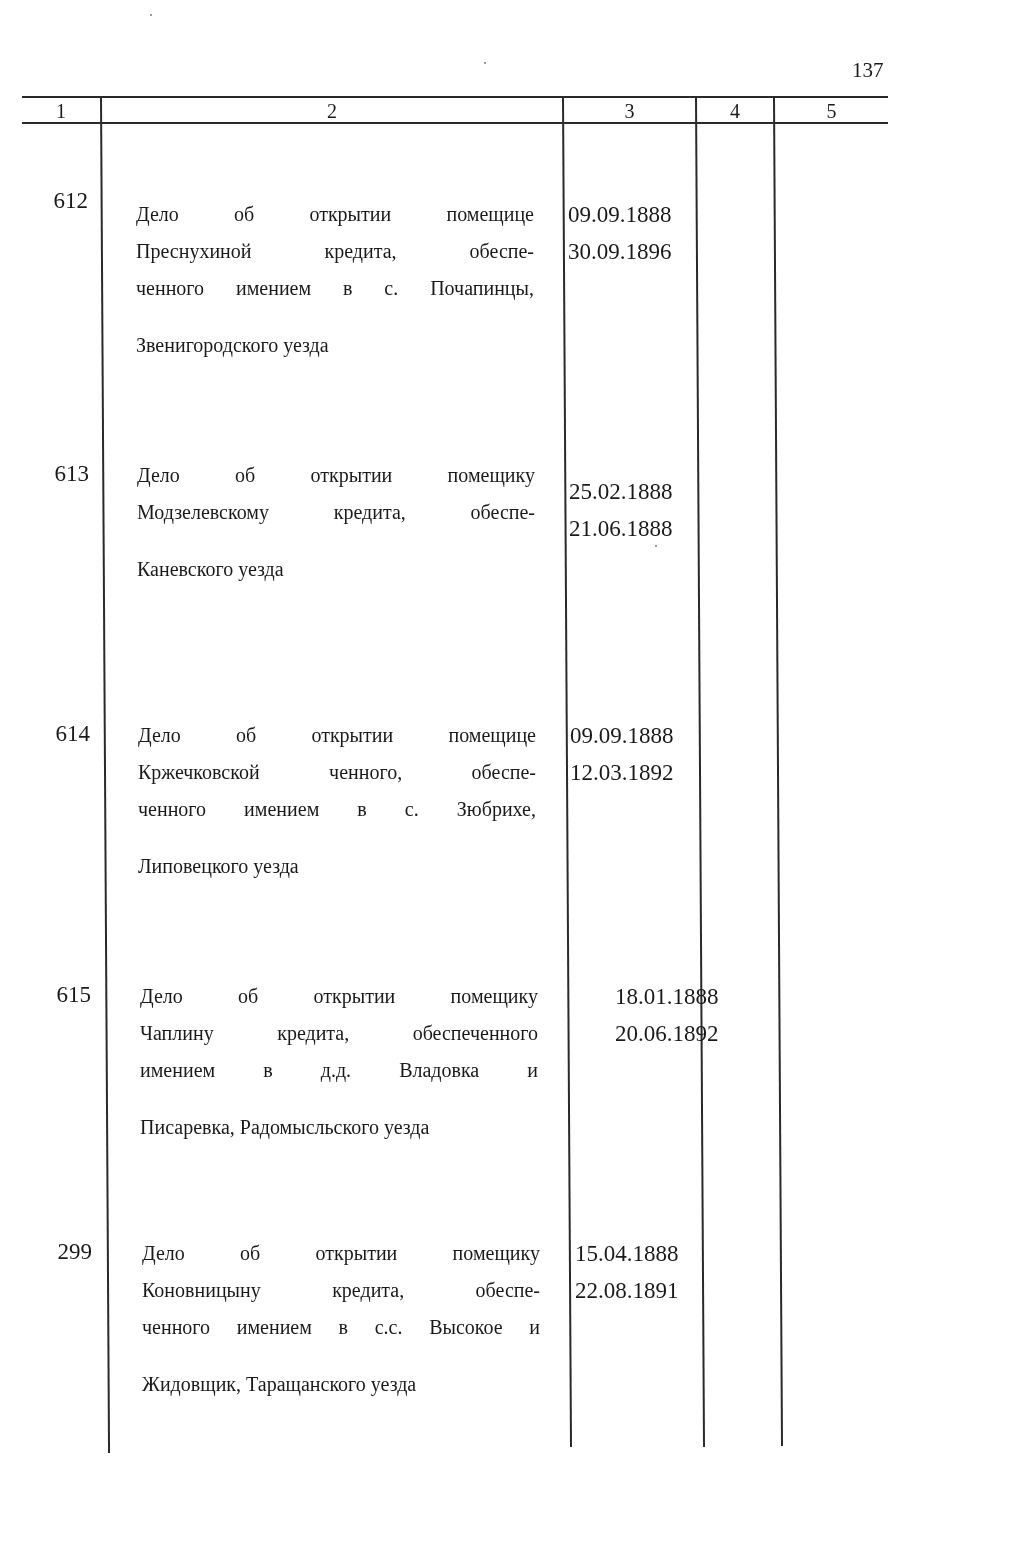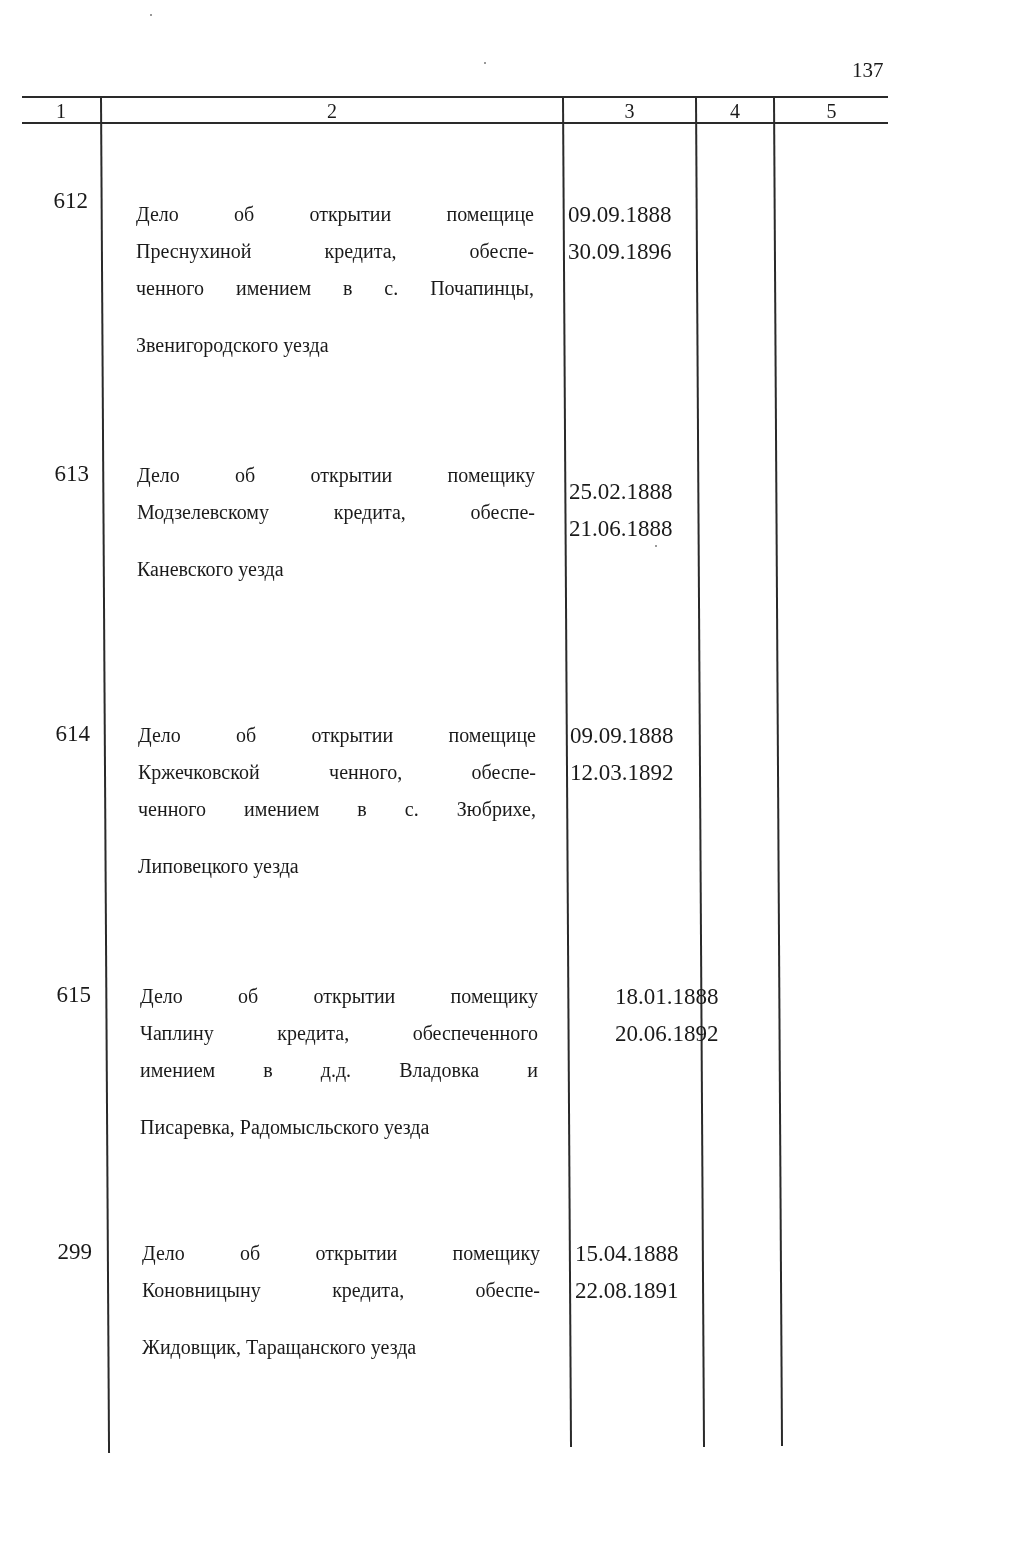--- a/index.html
+++ b/index.html
@@ -91,20 +91,21 @@
       <span>18.01.1888</span>
       <span>20.06.1892</span>
     </div>
   </div>
 
   <div>
     <div class="num" style="top:1239px; left:32px;">299</div>
     <div class="desc" style="top:1235px; left:142px;">
       <span class="line">Дело об открытии помещику</span>
       <span class="line">Коновницыну кредита, обеспе-</span>
+      <span class="line">ченного имением в с.с. Высокое и</span>
       <span class="line last">Жидовщик, Таращанского уезда</span>
     </div>
     <div class="dates" style="top:1235px; left:575px;">
       <span>15.04.1888</span>
       <span>22.08.1891</span>
     </div>
   </div>
 </div>
 
 <div class="speck" style="left:150px; top:14px;"></div>

